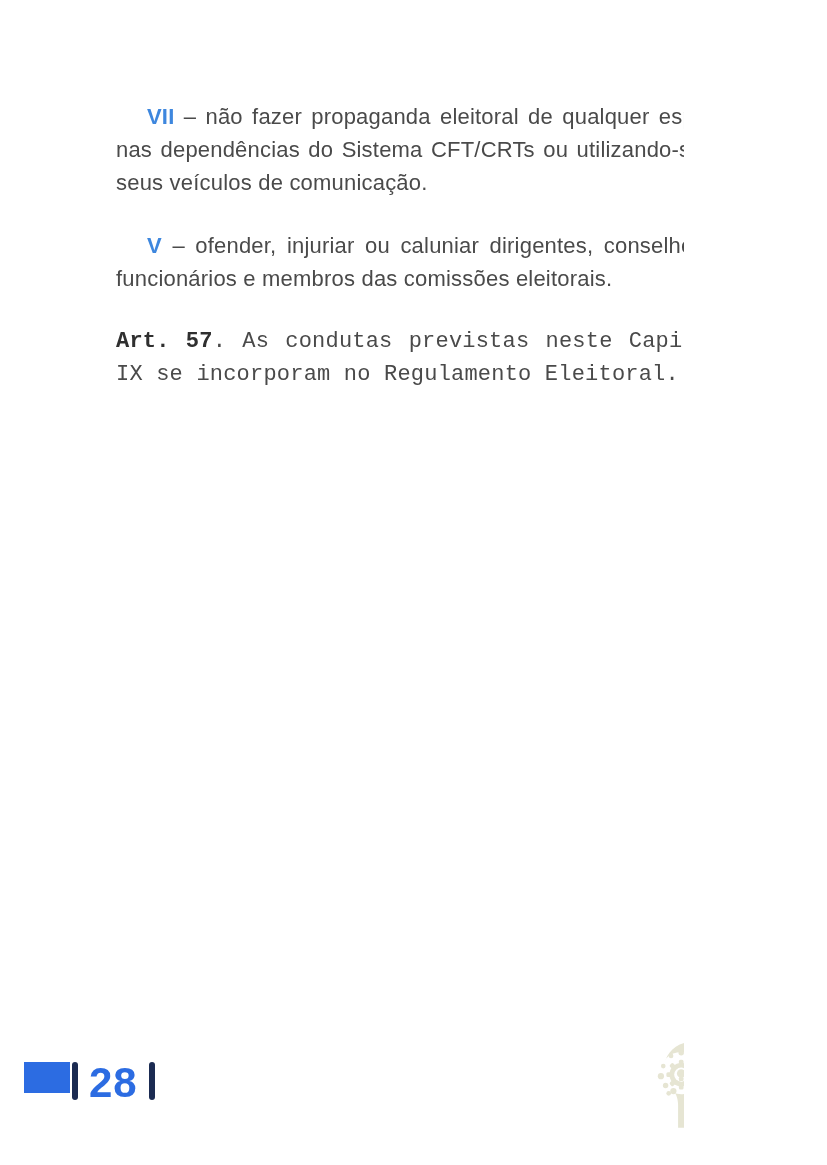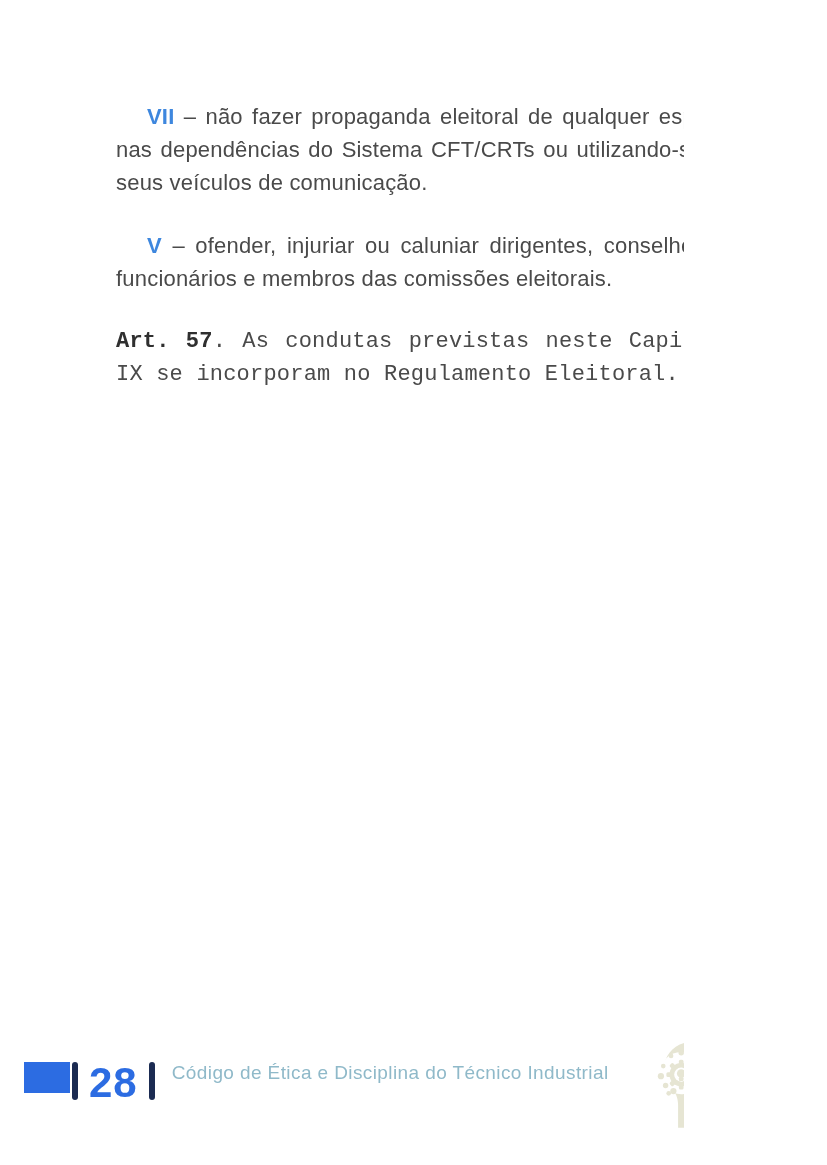--- a/index.html
+++ b/index.html
@@ -92,21 +92,20 @@
     <p class="para article">
       <span class="marker">Art. 57</span><span>. As condutas previstas neste Capitulo IX se incorporam no Regulamento Eleitoral.</span>
     </p>
   </div>
 
   <div class="footer">
     <div class="footer-rect"></div>
     <div class="footer-bar bar-1"></div>
     <div class="footer-page-number">28</div>
     <div class="footer-bar bar-2"></div>
-    <div class="footer-title">Código de Ética e Disciplina do Técnico Industrial</div>
   </div>
 
   <svg class="watermark" viewBox="0 0 100 112" xmlns="http://www.w3.org/2000/svg">
     <path fill="#e6e5d3" d="M53,2 C32,3 17,19 18,39 C18.6,50 24,59 30,65 C34,69 36,76 36,83 L36,112 L63,112 L63,91 C63,88.5 65,87 68,87 C72.5,87 74.5,84 72.5,80 L70.5,76.5 C70,74.8 71.5,73.5 74.5,73.5 C78.5,73.5 80,70.5 78,67.5 L76.2,64.5 C75.6,62.8 77,61.5 79.5,61.5 C83.5,61.5 85,58.5 83,55.5 L78,48 C80,42 80.5,33 77.5,25 C73,12 64,1.5 53,2 Z"></path>
     <circle cx="40" cy="42" r="27" fill="#ffffff"></circle>
     <g fill="#e6e5d3">
       <circle cx="40" cy="44" r="15"></circle>
       <g transform="rotate(0 40 44)">
           <rect x="37" y="25" width="6" height="7" rx="2"></rect>
         </g>

